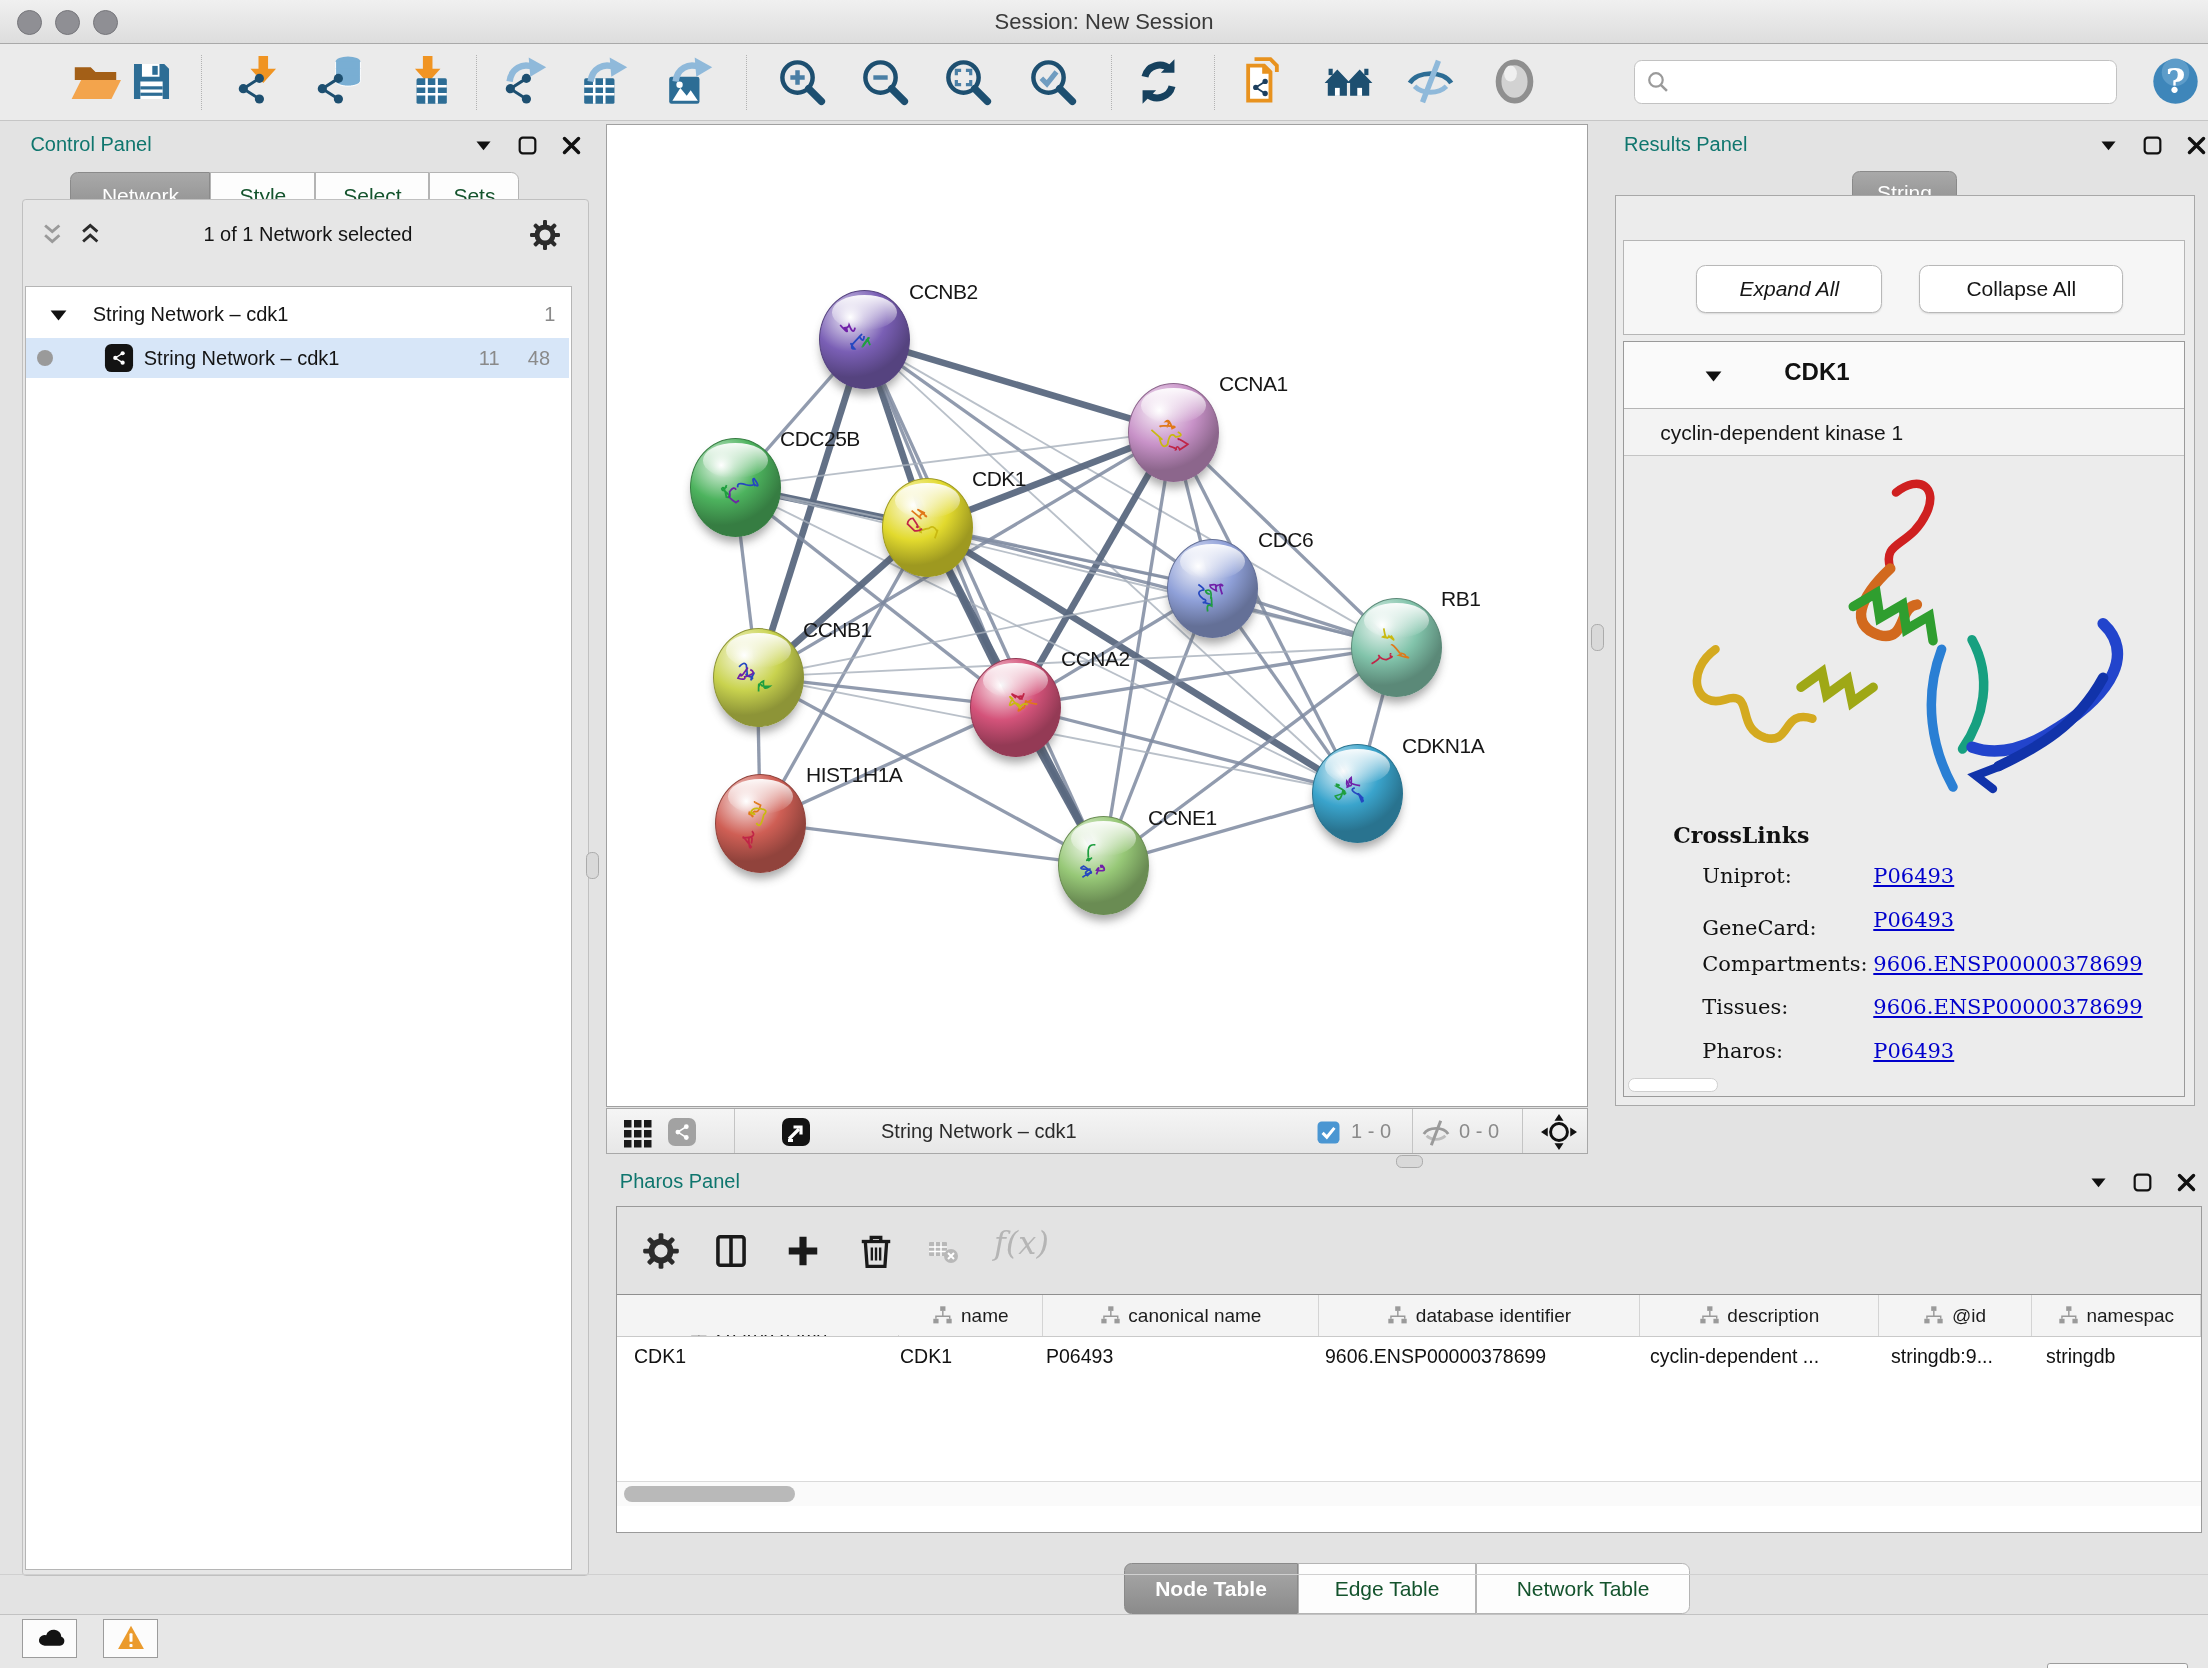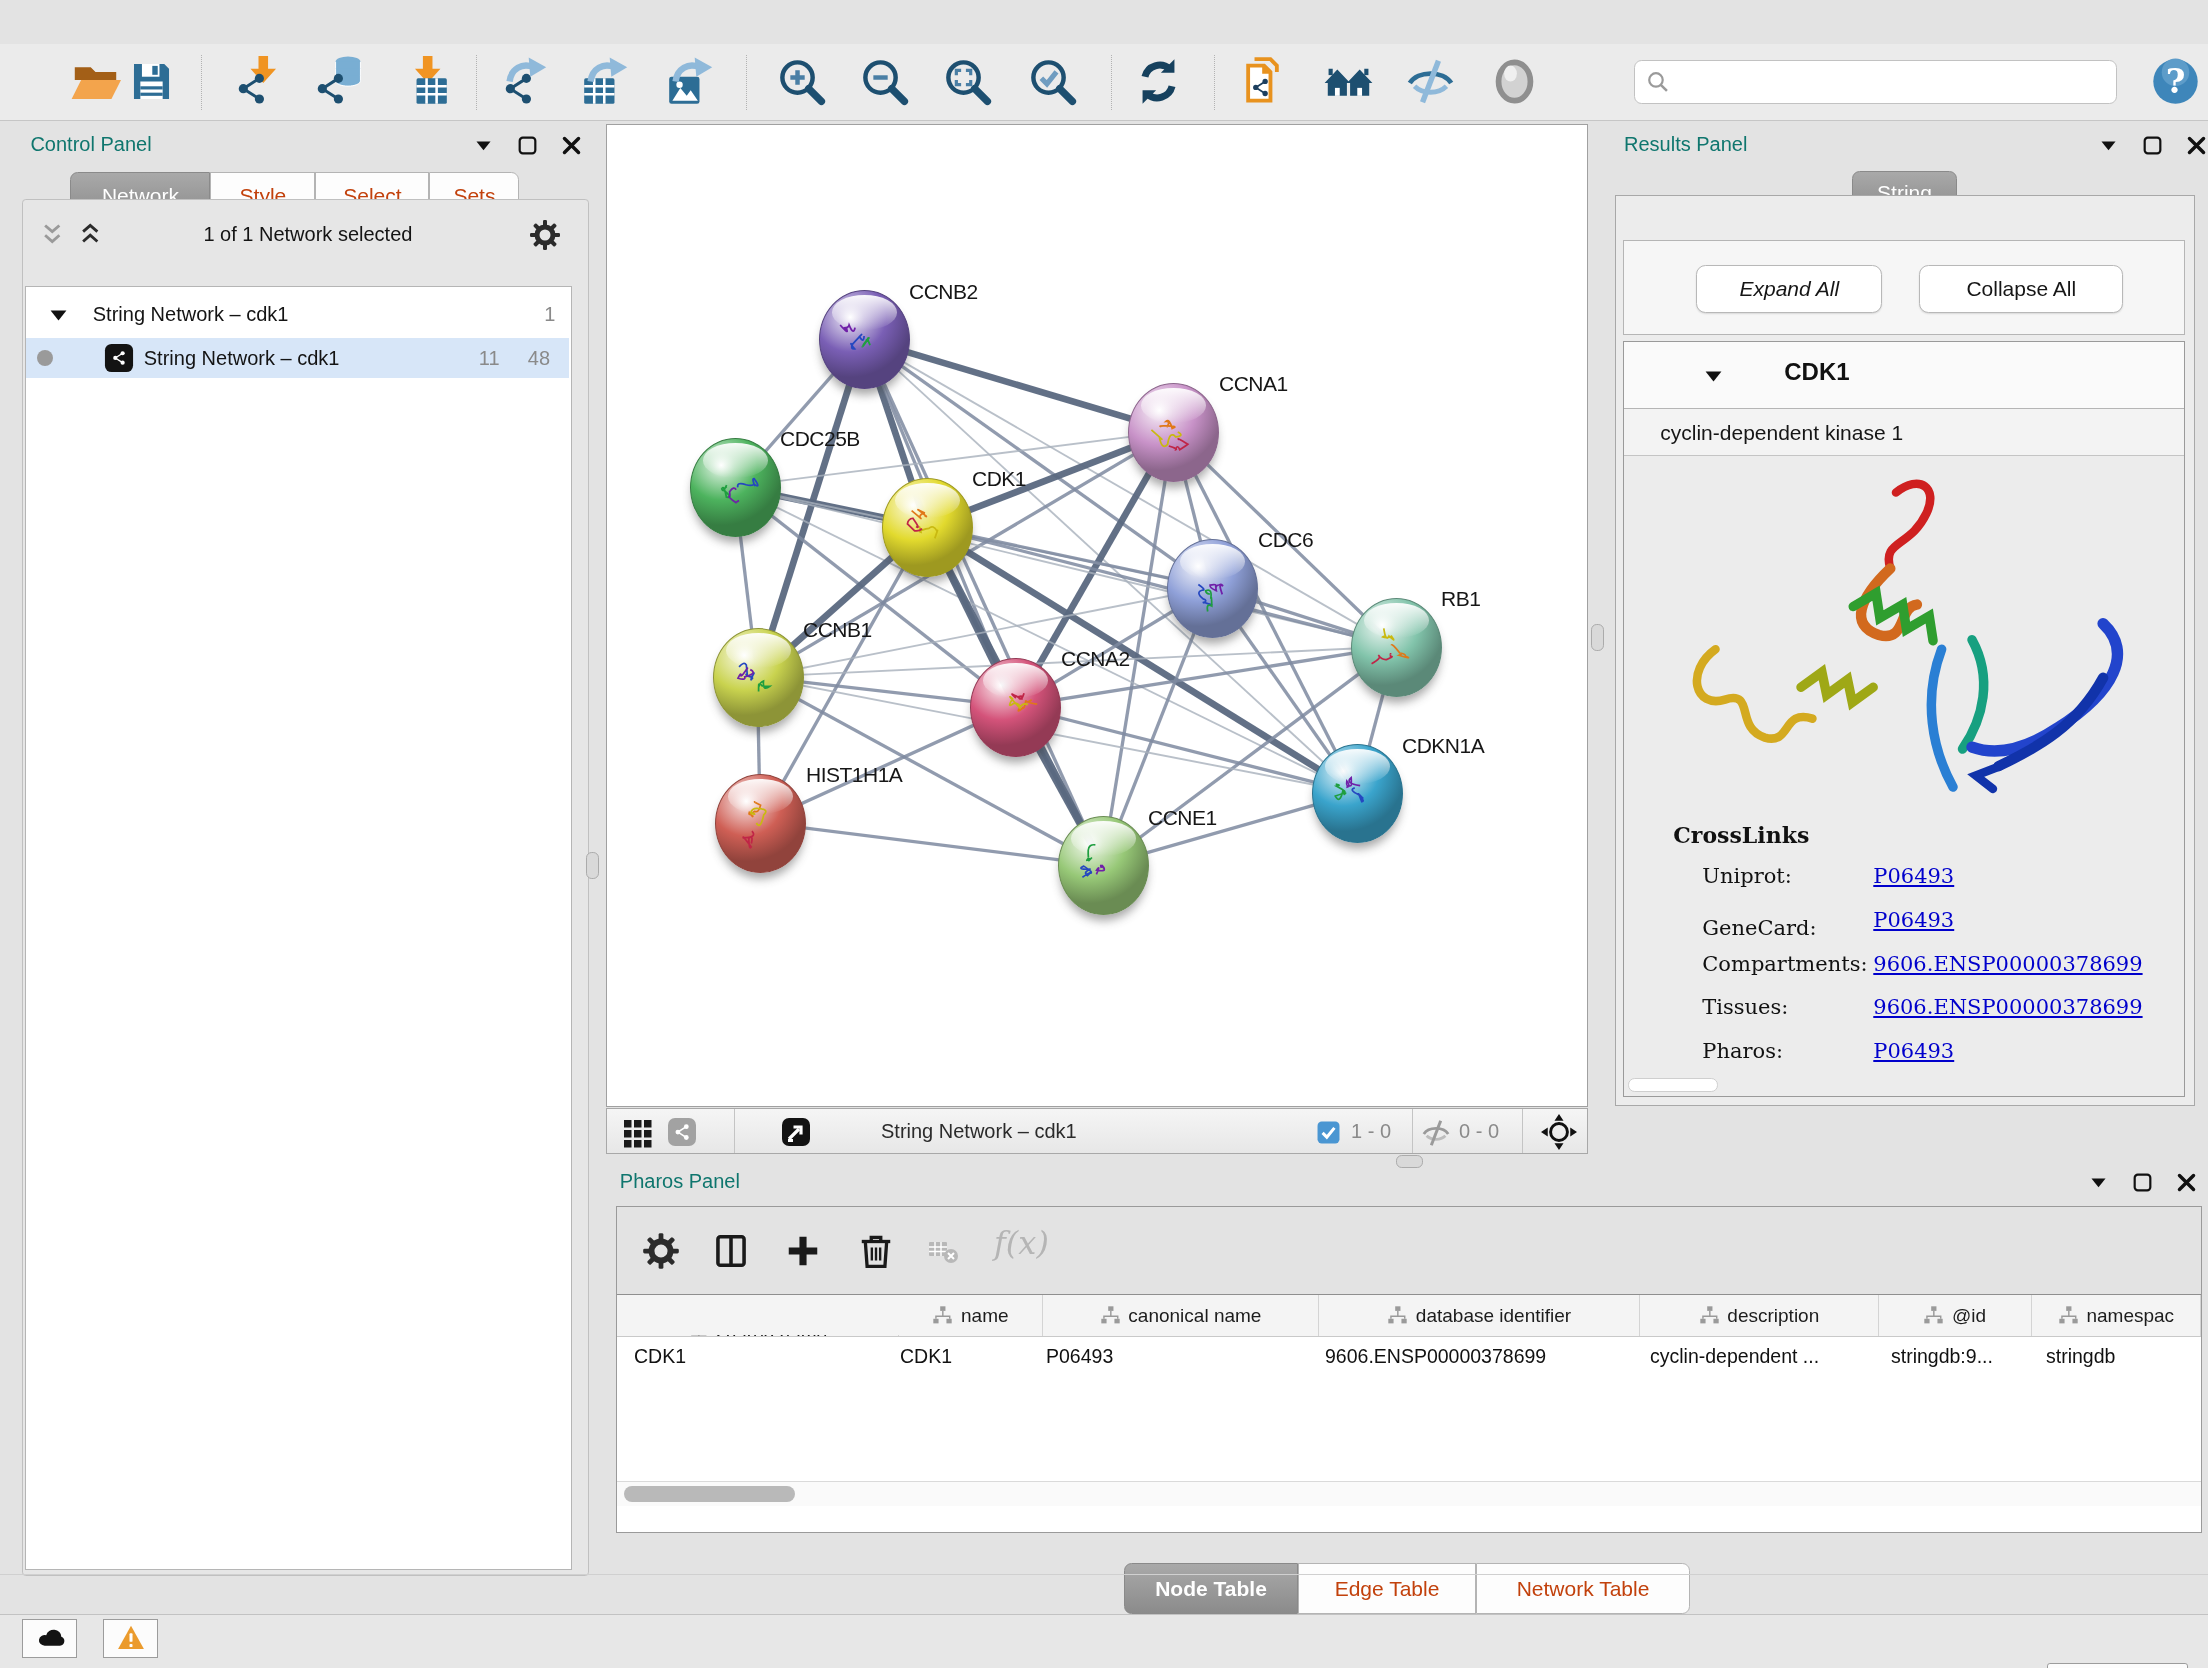--- a/index.html
+++ b/index.html
@@ -12,21 +12,21 @@
   #titlebar{left:0;top:0;width:2208px;height:43px;background:linear-gradient(#f0f0f0,#dddddd);border-bottom:1px solid #a9a9a9;}
   .tlight{width:23px;height:23px;border-radius:50%;background:#8f8f94;border:1px solid #76767b;top:9.5px;}
   #win-title{left:0;top:0;width:100%;text-align:center;line-height:43px;font-size:22px;color:#3a3a3a;}
   
   #toolbar{left:0;top:44px;width:2208px;height:76px;background:#ebebeb;border-bottom:1px solid #c6c6c6;}
   .tb-sep{width:0;height:55px;border-left:1.9px dotted #b2b2b2;top:10.5px;}
   #search-box{left:1634px;top:16px;width:481px;height:42px;background:#fff;border:1.4px solid #c2c2c2;border-radius:7.6px;}
   #search-box input{position:absolute;left:46px;top:3.8px;width:418px;height:30px;border:none;outline:none;font-size:20px;background:transparent;}
   
   .panel-title{font-size:20px;color:#0f766e;}
-  .tab{box-sizing:border-box;border:1px solid #b4b4b4;background:#fdfdfd;color:#c2410c;
+  .tab{box-sizing:border-box;border:1px solid #b4b4b4;background:#fdfdfd;color:#14532d;
        text-align:center;font-size:21px;display:flex;align-items:center;justify-content:center;}
   .tab.sel{background:linear-gradient(#a9a9a9,#8b8b8b);color:#fff;border-color:#8a8a8a;}
   
   #control-panel{left:11.4px;top:127px;width:578px;height:1449px;}
   #cp-inner{left:10.5px;top:72px;width:565px;height:1375px;background:#e6e6e6;border:1px solid #c0c0c0;border-radius:3.8px;}
   #cp-tree{left:1.9px;top:86px;width:545px;height:1282px;background:#fff;border:1px solid #b5b5b5;}
   .tree-row{left:0;width:543px;height:40px;}
   .tree-row.sel{background:#d7e6f8;}
   .tree-label{font-size:20px;color:#141414;}
   .tree-num{font-size:20px;color:#8a8a8a;}
@@ -77,20 +77,26 @@
   #statusbar{left:0;top:1614px;width:2208px;height:54px;background:#e7e7e7;border-top:1px solid #c2c2c2;box-sizing:border-box;}
   .sb-btn{background:#fcfcfc;border:1.9px solid #9c9c9c;box-sizing:border-box;display:flex;align-items:center;justify-content:center;}
   #memory-btn{border-radius:2.9px;gap:11.4px;font-size:21px;color:#111;}
   #memory-dot{width:21px;height:21px;border-radius:50%;}
 </style>
 </head>
 <body>
 
 <div id="app" class="abs" style="left:0;top:0;width:2208px;height:1668px;">
 
+  <div id="titlebar" class="abs">
+    <div class="tlight abs" style="left:17px;"></div>
+    <div class="tlight abs" style="left:55px;"></div>
+    <div class="tlight abs" style="left:93px;"></div>
+    <div id="win-title" class="abs">Session: New Session</div>
+  </div>
 
   <div id="toolbar" class="abs">
     <div id="search-box" class="abs">
       <span class="icon abs" style="left:9.5px;top:7.6px;width:27px;height:27px;">
           <svg viewBox="0 0 32 32">
             <circle cx="13" cy="13" r="8" fill="none" stroke="#9a9a9a" stroke-width="2.6"></circle>
             <path d="M19 19l7 7" stroke="#9a9a9a" stroke-width="3"></path>
           </svg>
         </span>
       <input placeholder="" style="">

